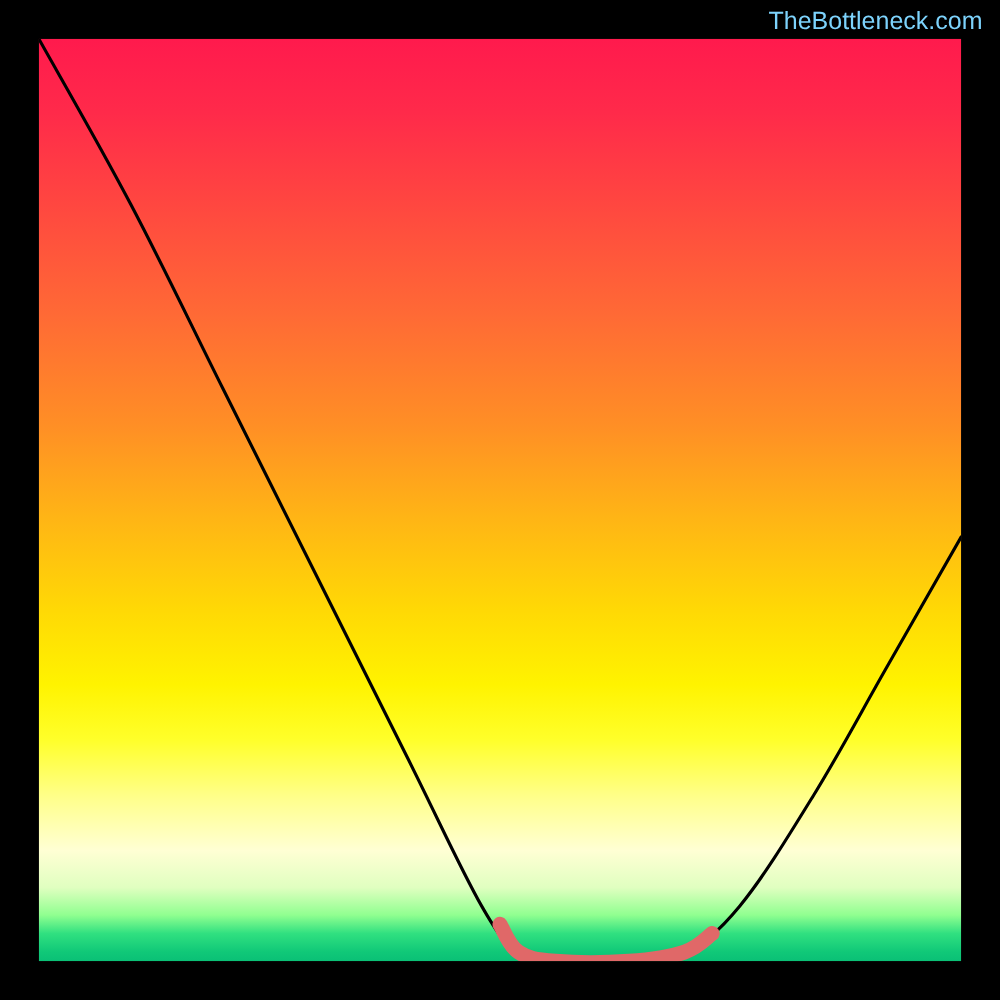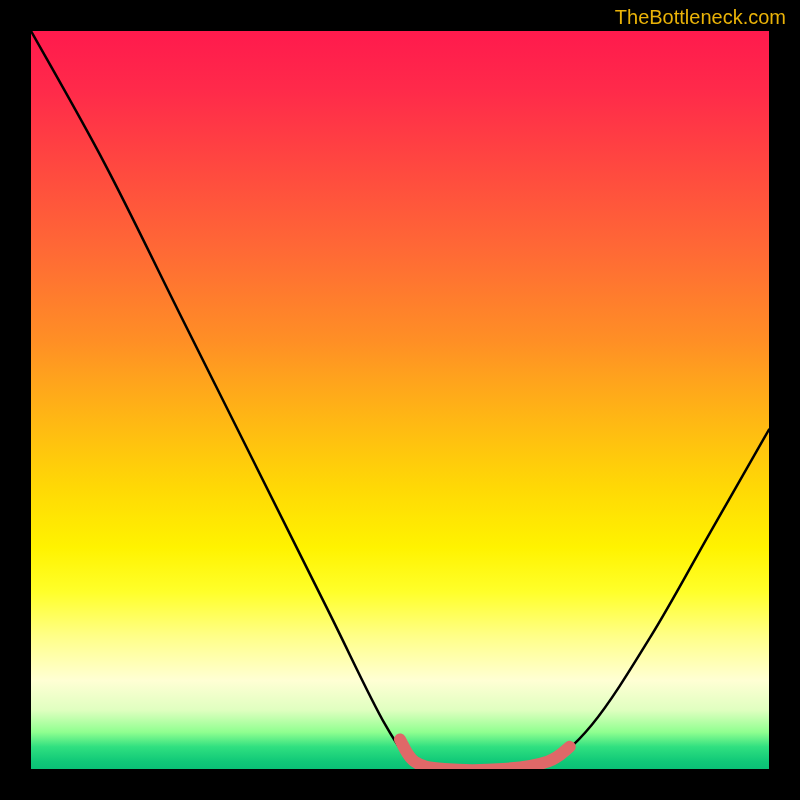--- a/index.html
+++ b/index.html
@@ -8,21 +8,21 @@
     height: 800px;
     background: #000;
     position: relative;
     overflow: hidden;
     font-family: Arial, sans-serif;
   }
   .watermark {
     position: absolute;
     top: 6px;
     right: 14px;
-    color: #eab308;
+    color: #7dd3fc;
     font-size: 20px;
     z-index: 10;
   }
   .plot-area {
     position: absolute;
     left: 31px;
     top: 31px;
     width: 738px;
     height: 738px;
     overflow: hidden;

